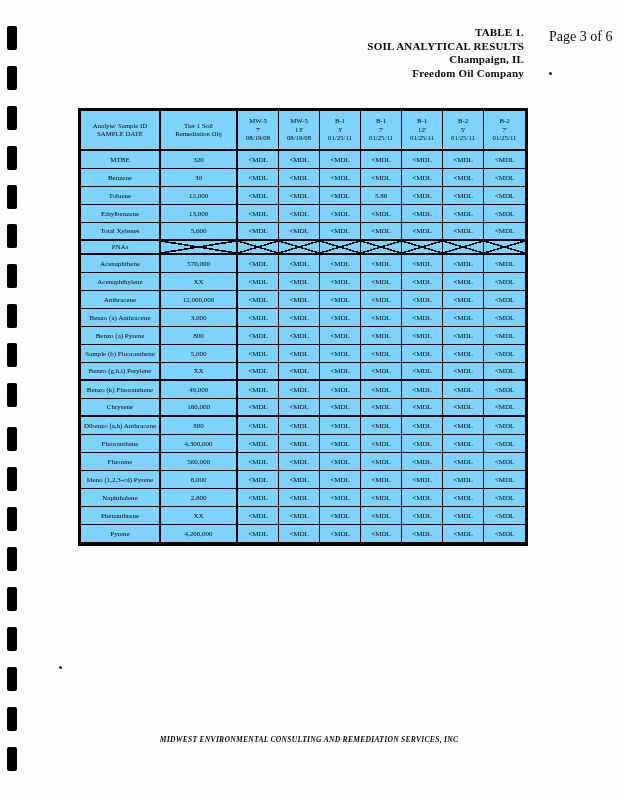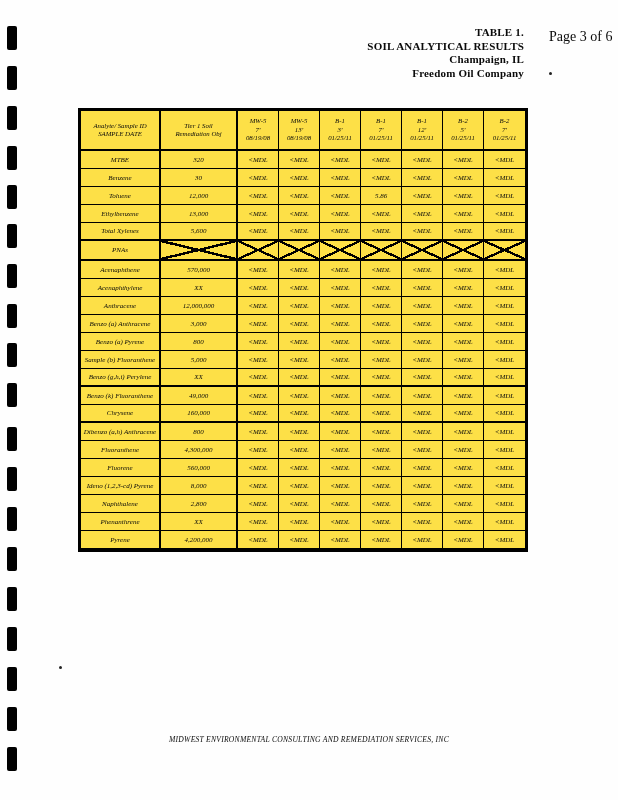--- a/index.html
+++ b/index.html
@@ -15,45 +15,44 @@
 
   .title-block{position:absolute;left:78px;top:26px;width:446px;text-align:right;}
   .title-block div{font-weight:bold;font-size:11px;line-height:13.5px;letter-spacing:.2px;}
 
   
   .tbl{
     position:absolute;left:78px;top:108px;
     display:grid;
     grid-template-columns:80px 77px repeat(7,41px);
     border:3px solid #000;
-    background:#fde047;
-    font-style:italic;
+    background:#7dd3fc;
   }
   .cell,.hcell{
     border-right:1px solid #000;border-bottom:1px solid #000;
     display:flex;flex-direction:column;align-items:center;justify-content:center;
     font-size:7px;line-height:8px;text-align:center;
     height:18px;overflow:hidden;padding:0 1px;box-sizing:border-box;
   }
   .hcell{height:40px;border-bottom:2.5px solid #000;font-size:6.8px;line-height:8.5px;}
   .hcell .ln{display:block;}
   .c1r,.c2r{border-right:2.5px solid #000;}
   .lastcol{border-right:none;}
   .thickb{border-bottom:2.5px solid #000;}
-  .pnarow{height:20px;}
+  .pnarow{height:14px;}
   .xcell{
     background-image:
       linear-gradient(to top right,transparent 46.5%,#000 46.5%,#000 53.5%,transparent 53.5%),
       linear-gradient(to bottom right,transparent 46.5%,#000 46.5%,#000 53.5%,transparent 53.5%);
   }
   .lbl{letter-spacing:0;}
 
   .footer{
     position:absolute;left:0;top:735px;width:618px;text-align:center;
-    font-size:7.6px;font-style:italic;letter-spacing:.25px;font-weight:normal;
+    font-size:7.6px;font-style:italic;letter-spacing:.25px;font-weight:bold;
   }
 </style>
 </head>
 <body>
 
 <div class="page">
 
   <div id="holes">
       <div class="hole" style="top: 26px;"></div>
       <div class="hole" style="top: 66px;"></div>

